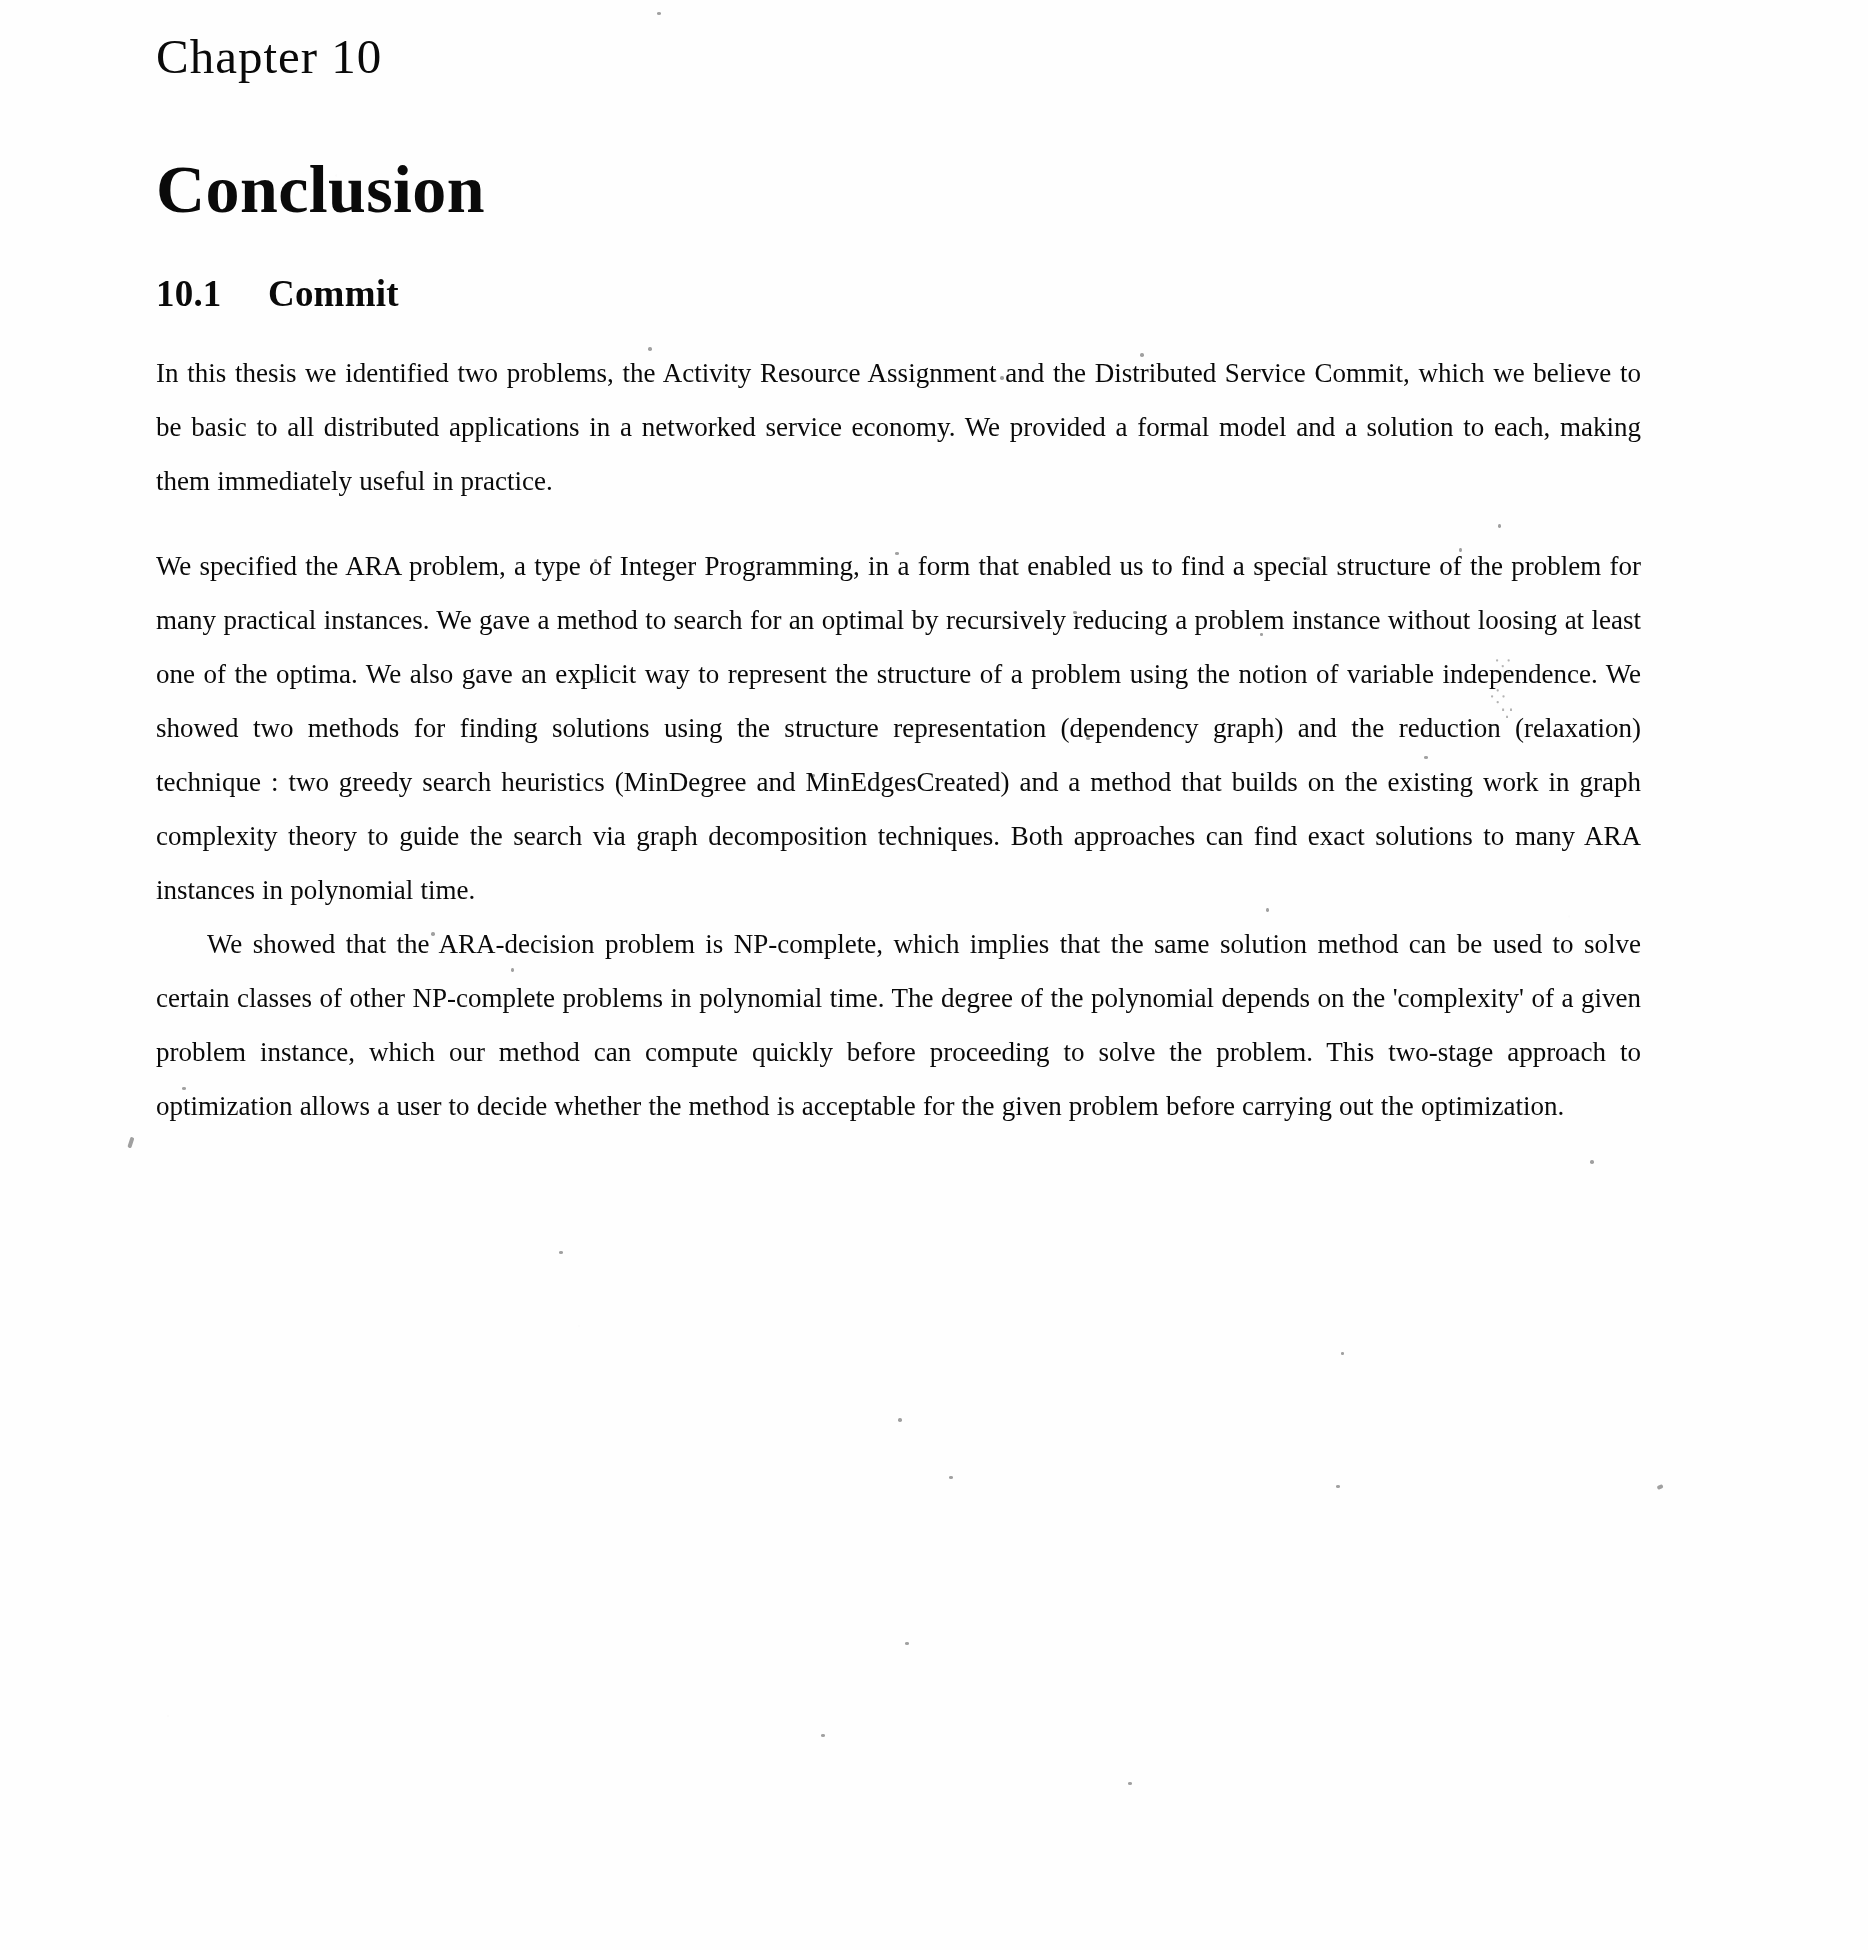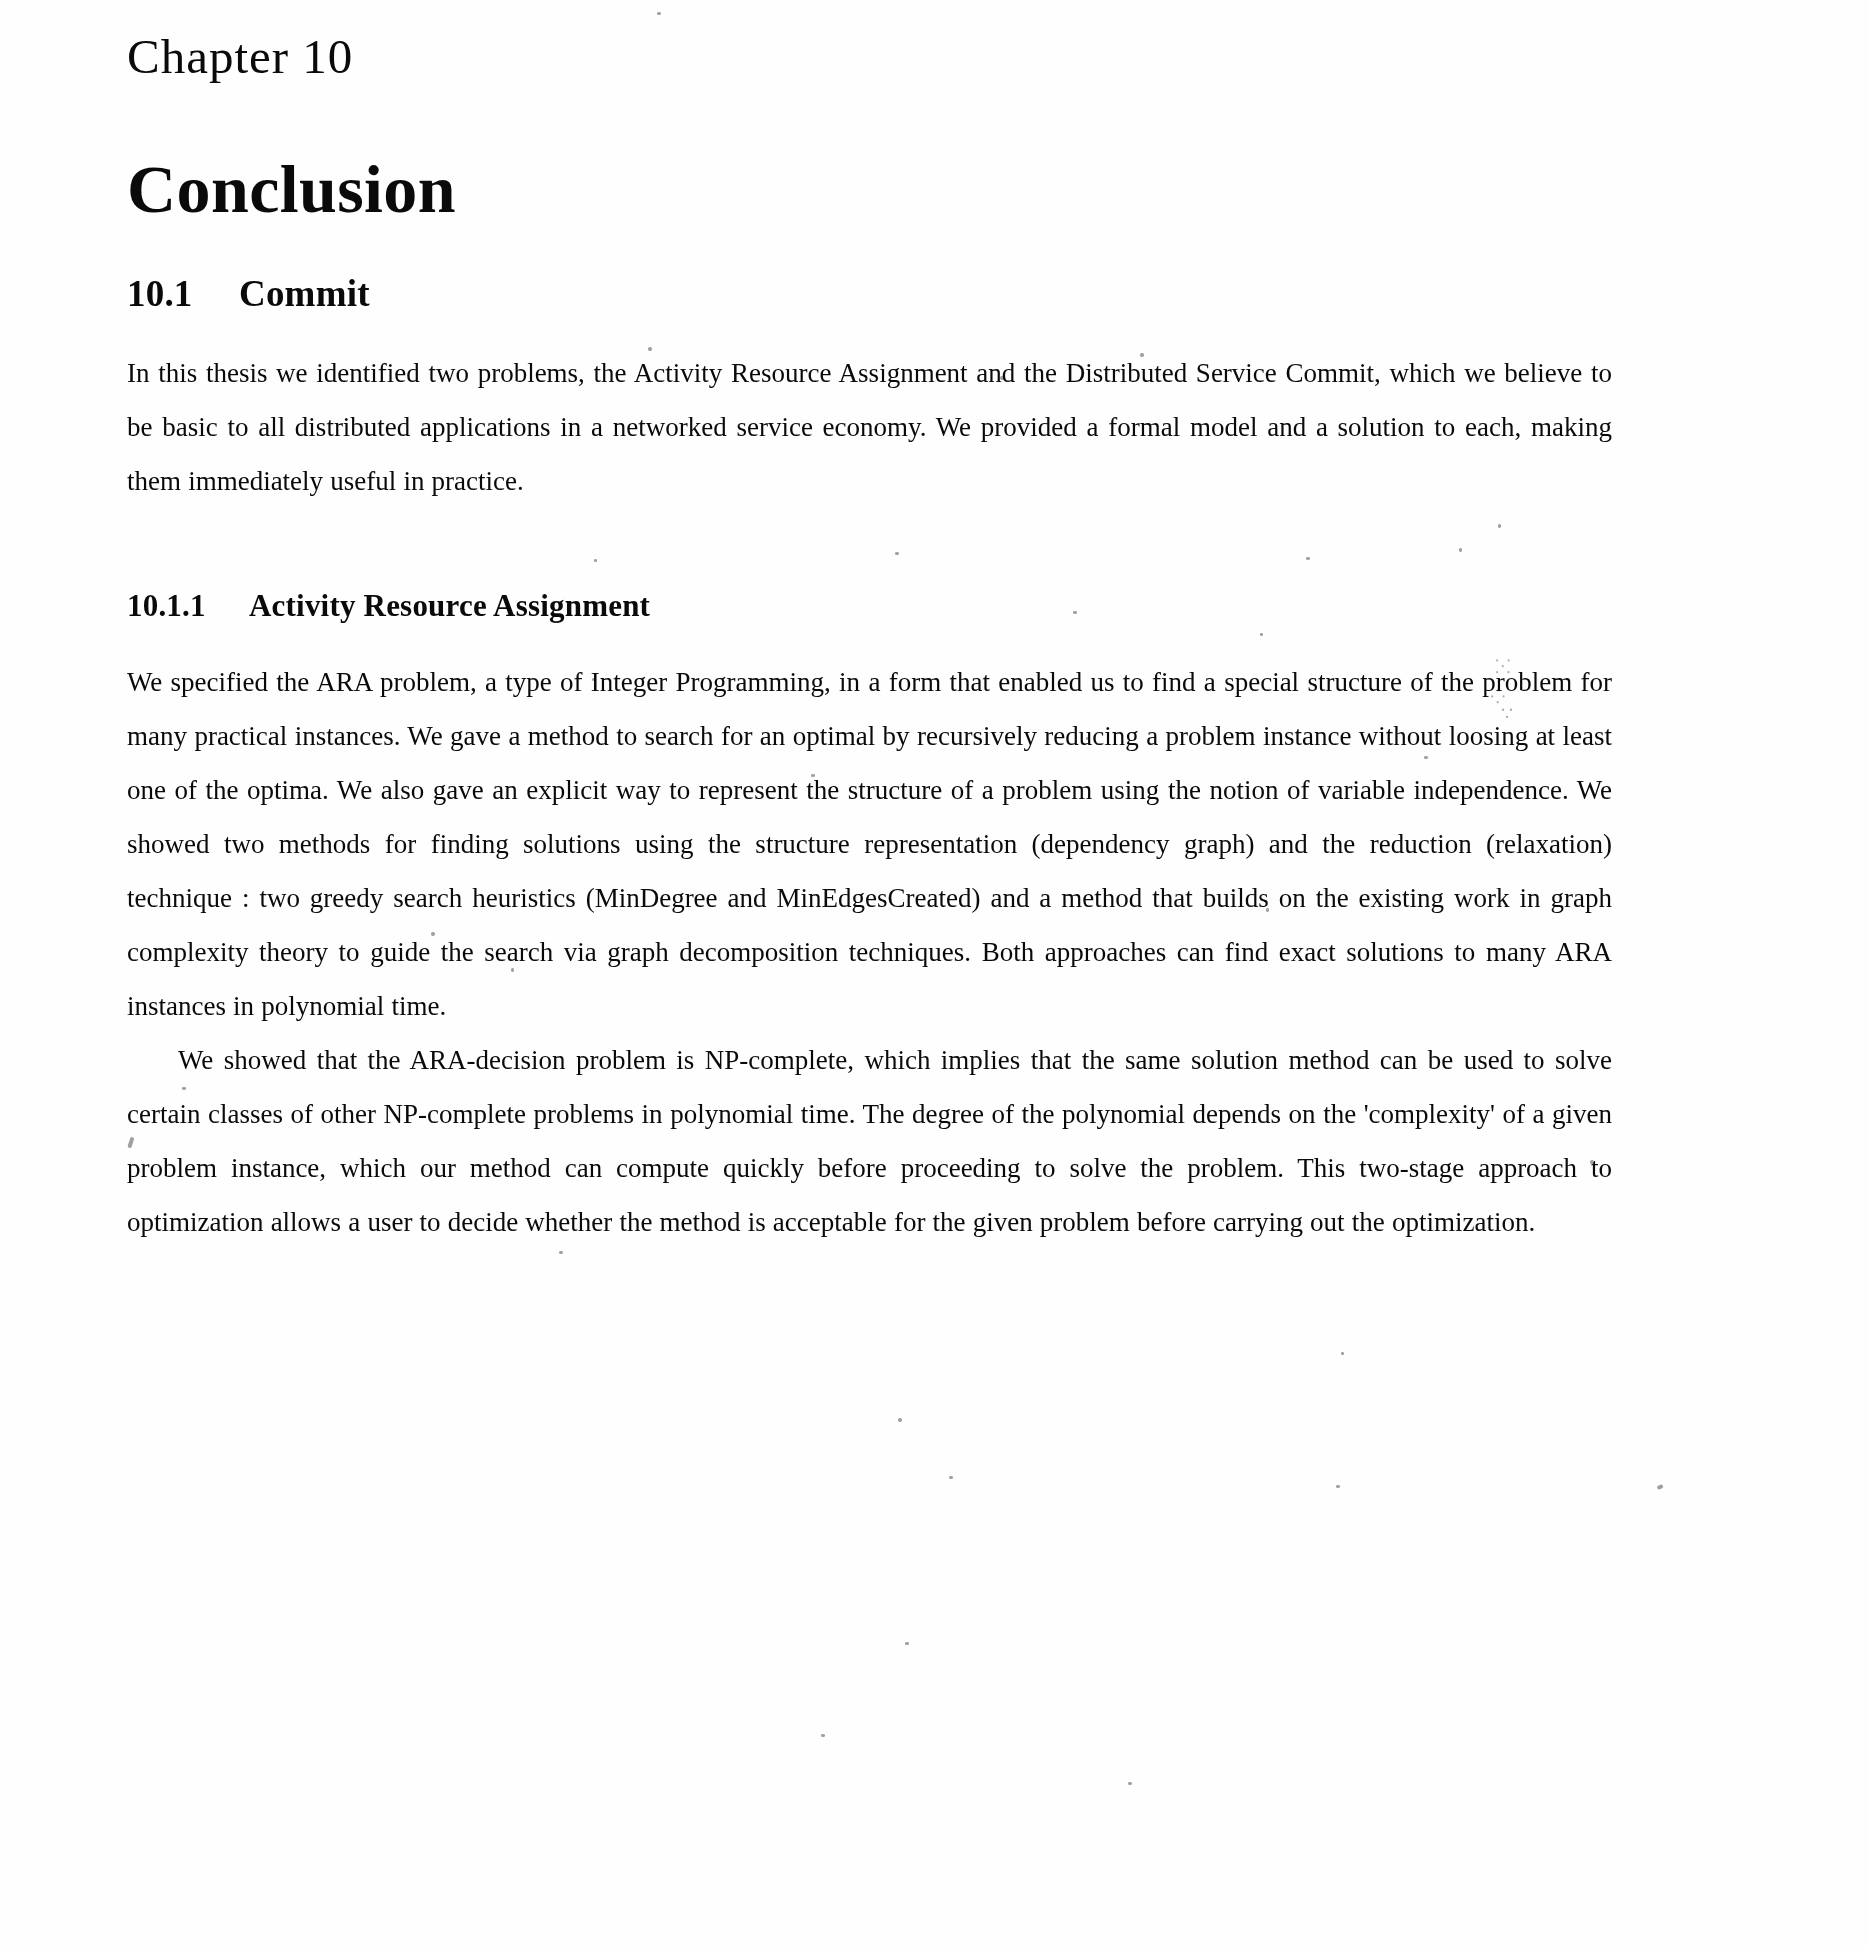--- a/index.html
+++ b/index.html
@@ -34,21 +34,21 @@
       radial-gradient(circle at 18% 9%, rgba(0,0,0,0.018) 0 0.9px, transparent 1.4px),
       radial-gradient(circle at 63% 22%, rgba(0,0,0,0.015) 0 0.9px, transparent 1.4px),
       radial-gradient(circle at 84% 47%, rgba(0,0,0,0.015) 0 0.9px, transparent 1.4px),
       radial-gradient(circle at 31% 68%, rgba(0,0,0,0.013) 0 0.9px, transparent 1.4px),
       radial-gradient(circle at 9% 88%, rgba(0,0,0,0.014) 0 0.9px, transparent 1.4px);
     opacity: 0.9;
   }
 
   .content {
     position: absolute;
-    left: 127px;
+    left: 156px;
     top: 0;
     width: 1485px;
   }
 
   .chapter-label {
     font-size: 49px;
     letter-spacing: 1px;
     margin-top: 30px;
     line-height: 1.1;
     font-weight: 400;
@@ -155,24 +155,20 @@
 
     <h1 class="chapter-title">Conclusion</h1>
 
     <h2 class="section-heading">
       <span class="num">10.1</span>
       <span>Commit</span>
     </h2>
 
     <p class="body after-heading">In this thesis we identified two problems, the Activity Resource Assignment and the Distributed Service Commit, which we believe to be basic to all distributed applications in a networked service economy. We provided a formal model and a solution to each, making them immediately useful in practice.</p>
 
-    <h3 class="subsection-heading">
-      <span class="num">10.1.1</span>
-      <span>Activity Resource Assignment</span>
-    </h3>
 
     <p class="body after-heading">We specified the ARA problem, a type of Integer Programming, in a form that enabled us to find a special structure of the problem for many practical instances. We gave a method to search for an optimal by recursively reducing a problem instance without loosing at least one of the optima. We also gave an explicit way to represent the structure of a problem using the notion of variable independence. We showed two methods for finding solutions using the structure representation (dependency graph) and the reduction (relaxation) technique : two greedy search heuristics (MinDegree and MinEdgesCreated) and a method that builds on the existing work in graph complexity theory to guide the search via graph decomposition techniques. Both approaches can find exact solutions to many ARA instances in polynomial time.</p>
 
     <p class="body indented">We showed that the ARA-decision problem is NP-complete, which implies that the same solution method can be used to solve certain classes of other NP-complete problems in polynomial time. The degree of the polynomial depends on the 'complexity' of a given problem instance, which our method can compute quickly before proceeding to solve the problem. This two-stage approach to optimization allows a user to decide whether the method is acceptable for the given problem before carrying out the optimization.</p>
 
   </div>
 </div>
 
 
 </body></html>

